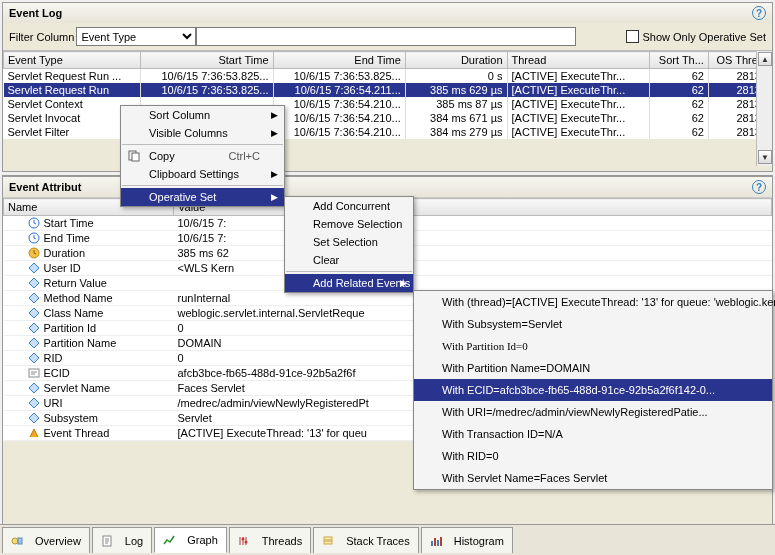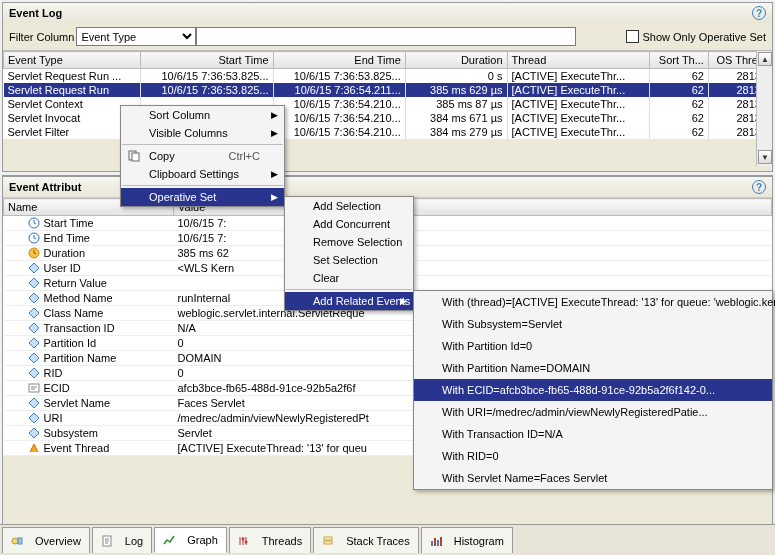--- a/index.html
+++ b/index.html
@@ -253,33 +253,20 @@
           <td>weblogic.servlet.internal.ServletReque</td>
         </tr>
         <tr>
           <td>
             <div class="attr-name">
               <span class="attr-icon">
                 <svg width="12" height="12">
                   <path d="M6 1 L11 6 L6 11 L1 6 Z" fill="#c7e0f7" stroke="#3b7fc4"></path>
                 </svg>
               </span>
-              <span>Transaction ID</span>
-            </div>
-          </td>
-          <td>N/A</td>
-        </tr>
-        <tr>
-          <td>
-            <div class="attr-name">
-              <span class="attr-icon">
-                <svg width="12" height="12">
-                  <path d="M6 1 L11 6 L6 11 L1 6 Z" fill="#c7e0f7" stroke="#3b7fc4"></path>
-                </svg>
-              </span>
               <span>Partition Id</span>
             </div>
           </td>
           <td>0</td>
         </tr>
         <tr>
           <td>
             <div class="attr-name">
               <span class="attr-icon">
                 <svg width="12" height="12">
@@ -445,32 +432,31 @@
         </svg>
       </span>
     <span>Copy</span><span class="shortcut">Ctrl+C</span>
   </div>
   <div class="item"><span>Clipboard Settings</span><span class="arrow">▶</span></div>
   <div class="item sep"></div>
   <div class="item highlight"><span>Operative Set</span><span class="arrow">▶</span></div>
 </div>
 
 <div class="ctx-menu" style="top:196px; left:284px; width:130px;">
-  <div class="item"><span>Add Selection</span></div>
   <div class="item"><span>Add Concurrent</span></div>
   <div class="item"><span>Remove Selection</span></div>
   <div class="item"><span>Set Selection</span></div>
   <div class="item"><span>Clear</span></div>
   <div class="item sep"></div>
   <div class="item highlight"><span>Add Related Events</span><span class="arrow">▶</span></div>
 </div>
 
 <div class="ctx-menu" id="ctx3" style="top:290px; left:413px; width:360px;">
     <div class="item" style="padding-top: 5px; padding-bottom: 5px;">With (thread)=[ACTIVE] ExecuteThread: '13' for queue: 'weblogic.kernel.Def</div>
     <div class="item" style="padding-top: 5px; padding-bottom: 5px;">With Subsystem=Servlet</div>
-    <div class="item" style="padding-top: 5px; padding-bottom: 5px;">With Partition Id=0</div>
+    <div class="item" style="padding-top: 5px; padding-bottom: 5px; font-family: Liberation Serif, serif;">With Partition Id=0</div>
     <div class="item" style="padding-top: 5px; padding-bottom: 5px;">With Partition Name=DOMAIN</div>
     <div class="item highlight" style="padding-top: 5px; padding-bottom: 5px;">With ECID=afcb3bce-fb65-488d-91ce-92b5a2f6f142-0...</div>
     <div class="item" style="padding-top: 5px; padding-bottom: 5px;">With URI=/medrec/admin/viewNewlyRegisteredPatie...</div>
     <div class="item" style="padding-top: 5px; padding-bottom: 5px;">With Transaction ID=N/A</div>
     <div class="item" style="padding-top: 5px; padding-bottom: 5px;">With RID=0</div>
     <div class="item" style="padding-top: 5px; padding-bottom: 5px;">With Servlet Name=Faces Servlet</div>
   </div>
 
 </body></html>

